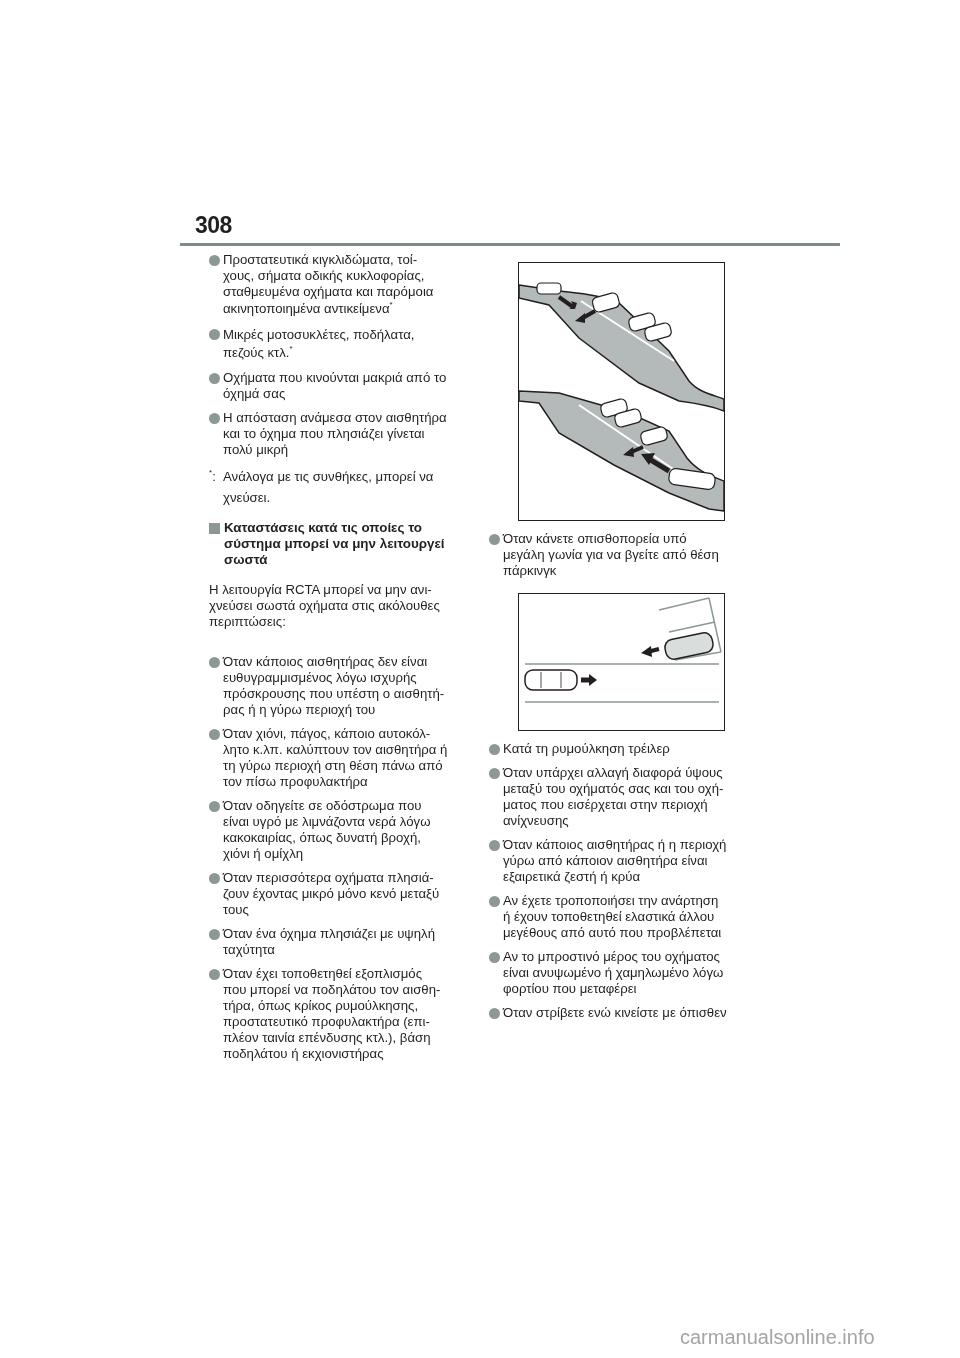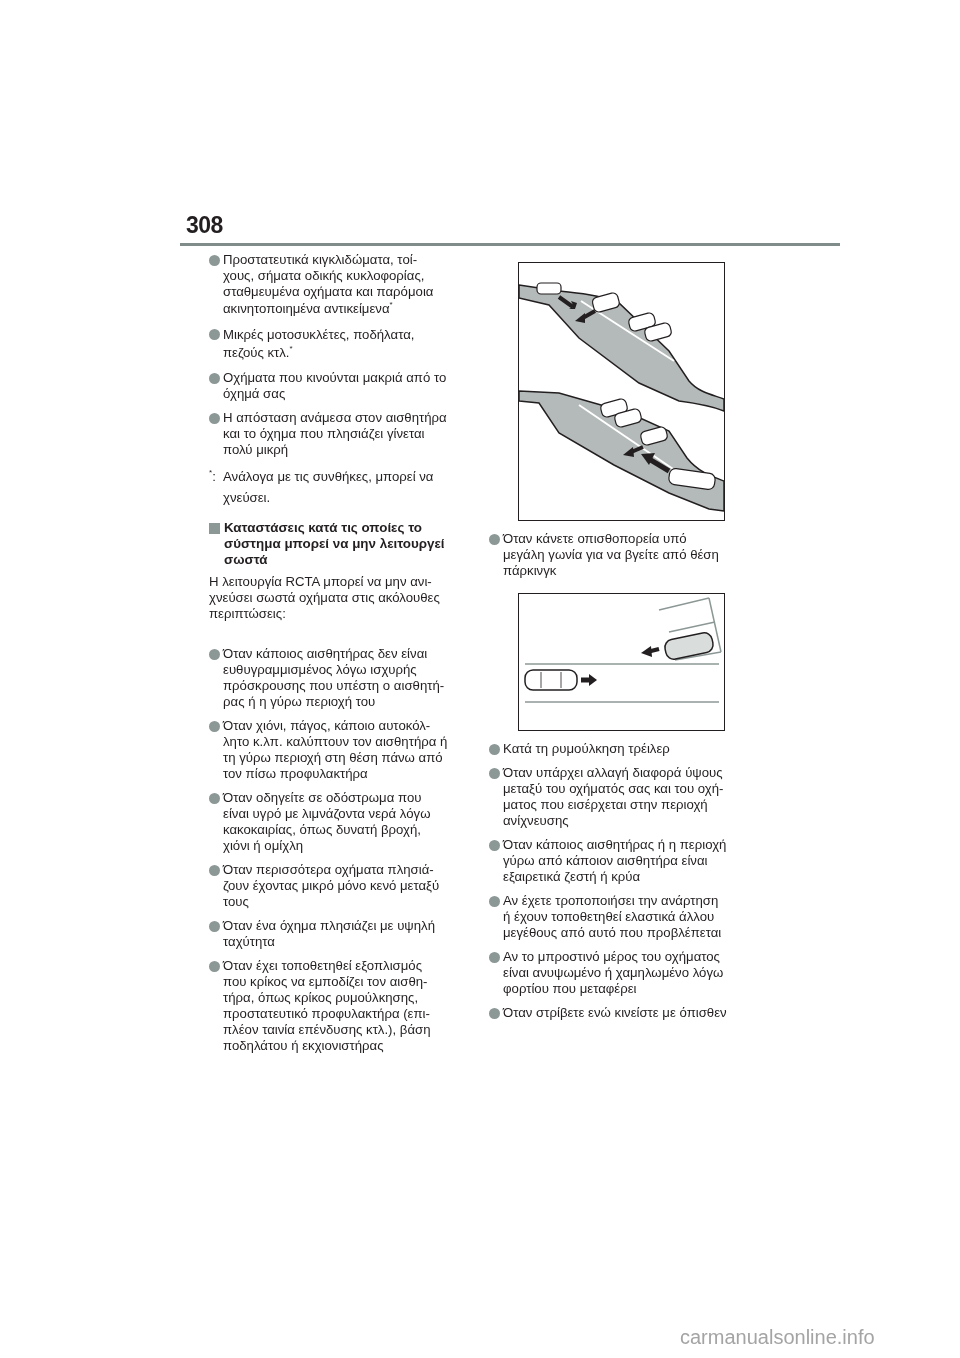--- a/index.html
+++ b/index.html
@@ -2,21 +2,21 @@
 <html><head>
 <meta charset="utf-8">
 <style>
   html, body { margin: 0; padding: 0; background: #ffffff; }
   body {
     width: 960px; height: 1358px; position: relative; overflow: hidden;
     font-family: "Liberation Sans", sans-serif; color: #231f20;
   }
   .header { position: absolute; left: 180px; top: 210px; width: 660px; height: 38px; }
   .page-num {
-    position: absolute; left: 6px; top: 2px; font-size: 23px; font-weight: bold; color: #231f20;
+    position: absolute; left: 15px; top: 2px; font-size: 23px; font-weight: bold; color: #231f20;
     font-family: "Liberation Sans", sans-serif; letter-spacing: -0.5px;
   }
   .header-title {
     position: absolute; left: 79px; top: 8px; font-size: 14px; font-weight: bold; color: #231f20;
   }
   .header-rule {
     position: absolute; left: 0; top: 33px; width: 660px; height: 3px; background: #7f8c8a;
   }
   .col { position: absolute; top: 252px; width: 272px; font-size: 13.2px; line-height: 16px; }
   .col-left { left: 209px; }
@@ -25,21 +25,21 @@
   .bullet .dot {
     position: absolute; left: 0; top: 2.5px; width: 11px; height: 11px; border-radius: 50%;
     background: #8c9896;
   }
   .bullet sup, .footnote sup { font-size: 8px; line-height: 0; vertical-align: 6px; }
   .tall { line-height: 18px; }
   .footnote { position: relative; padding-left: 14px; margin-bottom: 12px; line-height: 21px; }
   .footnote .mark { position: absolute; left: 0; top: 0; }
   .section-head {
     position: relative; padding-left: 15px; font-weight: bold; font-size: 13.4px; line-height: 16px;
-    margin-bottom: 6px;
+    margin-bottom: 14px;
   }
   .section-head .sq {
     position: absolute; left: 0; top: 3px; width: 11px; height: 11px; background: #8c9896;
   }
   .para { margin-bottom: 24px; }
   .figure { border: 1px solid #231f20; background: #fff; margin: 10px 0 10px 29px; position: relative; }
   .fig1 { width: 205px; height: 257px; }
   .fig2 { width: 205px; height: 136px; }
   .figure svg { display: block; }
   .watermark {
@@ -137,21 +137,21 @@
 
   <div class="bullet">
     <span class="dot"></span>
     <div>Όταν ένα όχημα πλησιάζει με υψηλή</div>
     <div>ταχύτητα</div>
   </div>
 
   <div class="bullet">
     <span class="dot"></span>
     <div>Όταν έχει τοποθετηθεί εξοπλισμός</div>
-    <div>που κρίκος να εμποδίζει τον αισθη-</div>
+    <div>που μπορεί να ποδηλάτου τον αισθη-</div>
     <div>τήρα, όπως κρίκος ρυμούλκησης,</div>
     <div>προστατευτικό προφυλακτήρα (επι-</div>
     <div>πλέον ταινία επένδυσης κτλ.), βάση</div>
     <div>ποδηλάτου ή εκχιονιστήρας</div>
   </div>
 </div>
 
 <div class="col col-right">
 
 

